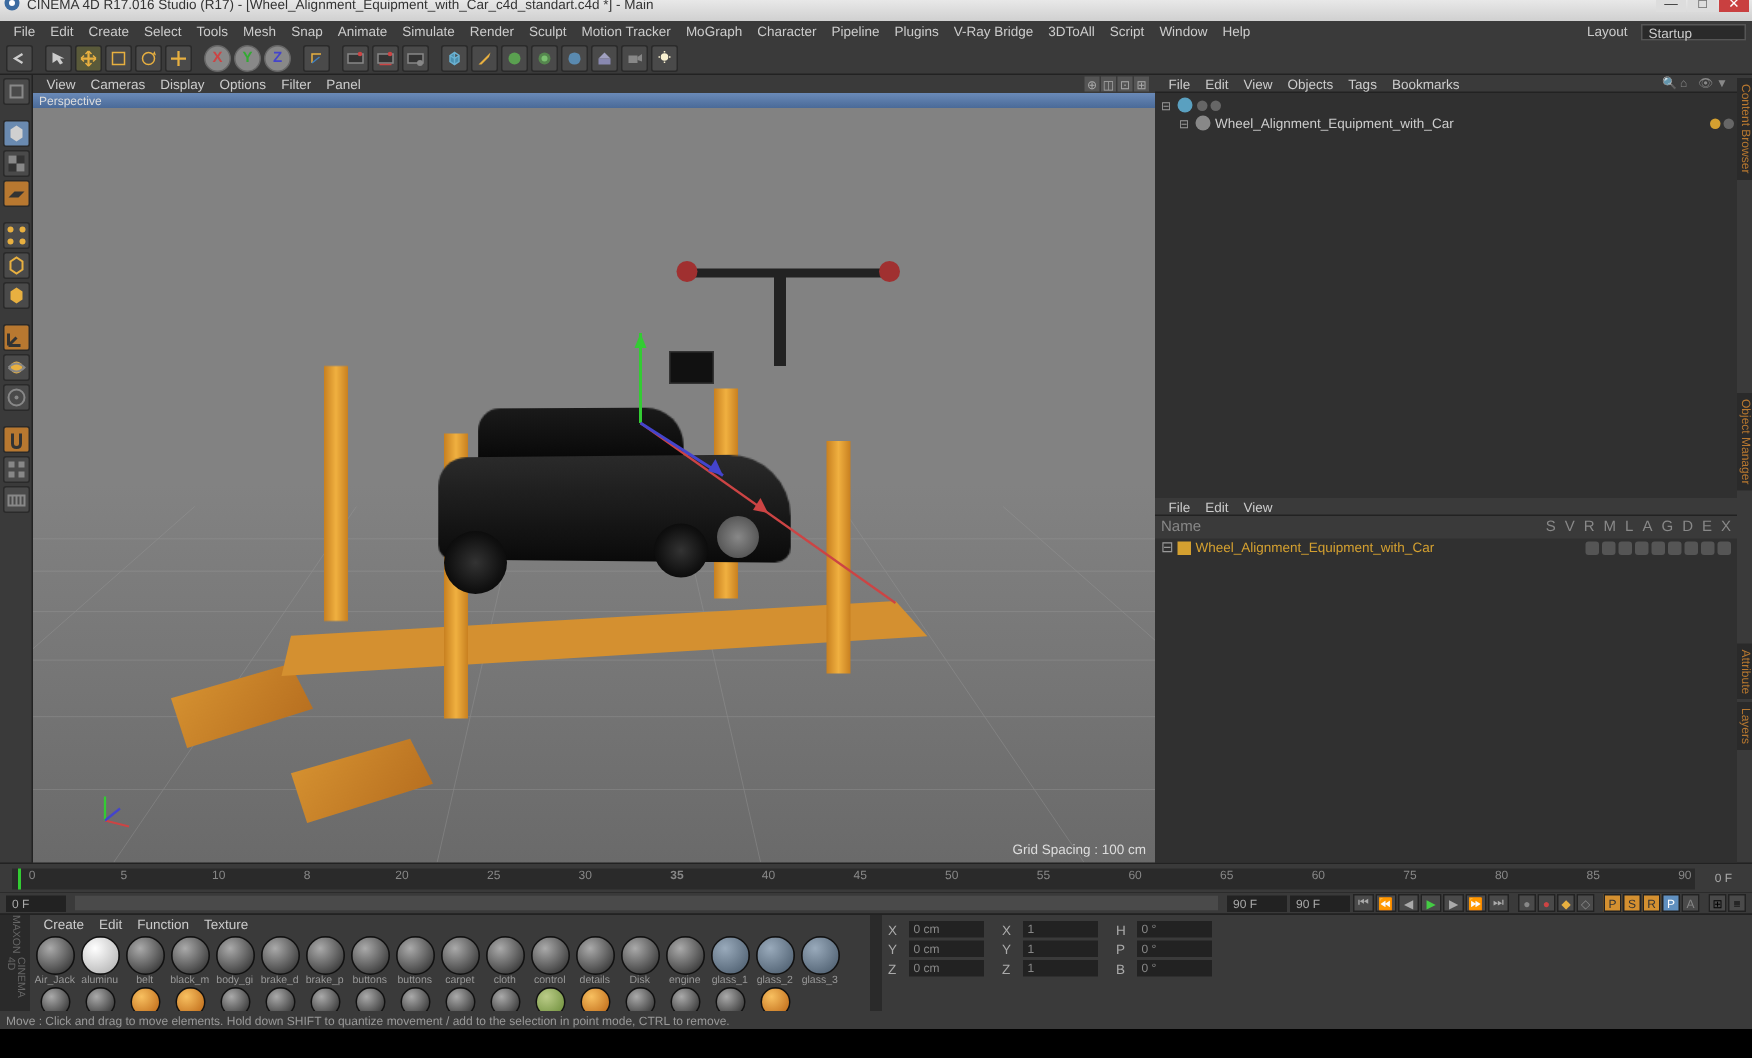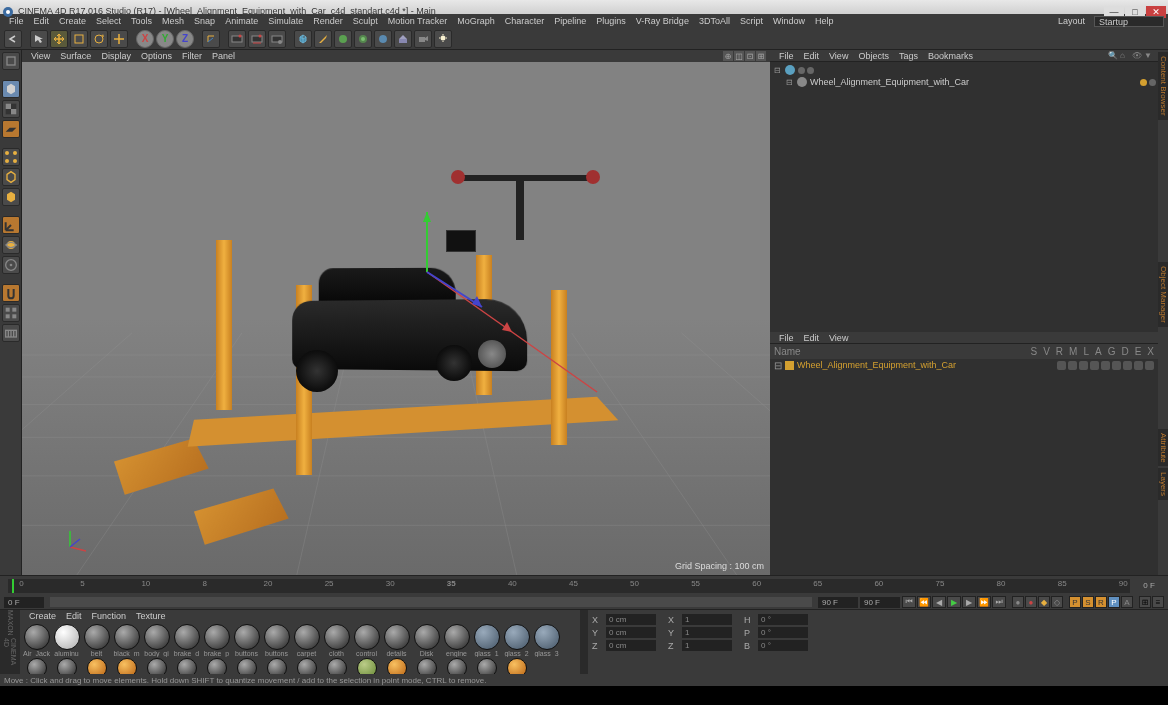--- a/index.html
+++ b/index.html
@@ -1,17 +1,17 @@
 <!DOCTYPE html>
 <html><head>
 <meta charset="utf-8">
 <style>
 *{margin:0;padding:0;box-sizing:border-box;font-family:Arial,sans-serif;font-size:10px;user-select:none}
 body{background:#000;width:1168px;height:705px;overflow:hidden}
-.titlebar{height:14px;background:linear-gradient(#e8e8e8,#d0d0d0);display:flex;align-items:flex-start;padding:6px 2px}
+.titlebar{height:14px;background:linear-gradient(#e8e8e8,#d0d0d0);display:flex;align-items:flex-end;padding:6px 2px}
 .titlebar .icon{width:12px;height:12px;margin-right:4px;display:flex;align-items:center;justify-content:center}
 .titlebar .title{flex:1;color:#333;font-size:9px}
 .titlebar .winbtns{display:flex;gap:1px}
 .titlebar .winbtns div{width:20px;height:12px;display:flex;align-items:center;justify-content:center;font-size:9px}
 .titlebar .min,.titlebar .max{background:#ddd;color:#333}
 .titlebar .close{background:#c94040;color:#fff}
 .menubar{height:14px;background:#3a3a3a;display:flex;align-items:center;padding:0 4px;gap:2px}
 .menubar .mitem{color:#ccc;padding:0 5px;font-size:9px;cursor:pointer}
 .menubar .right{margin-left:auto;display:flex;align-items:center;gap:4px}
 .menubar .dropdown{background:#2a2a2a;border:1px solid #555;color:#ccc;padding:0 4px;font-size:9px;width:70px;height:11px}
@@ -349,33 +349,34 @@
           <rect x="2" y="4" width="8" height="5" stroke="#888" fill="none"></rect>
           <path d="M4 4 L4 9 M6 4 L6 9 M8 4 L8 9" stroke="#888"></path>
         </svg>
       </div>
   </div>
 
   <div class="viewport-area">
     <div class="vp-menu">
       <div id="vp-menu-items" style="display:flex">
           <div class="mitem">View</div>
-          <div class="mitem">Surface</div>
+          <div class="mitem">Cameras</div>
           <div class="mitem">Display</div>
           <div class="mitem">Options</div>
           <div class="mitem">Filter</div>
           <div class="mitem">Panel</div>
         </div>
       <div class="vpbtns">
         <div>⊕</div>
         <div>◫</div>
         <div>⊡</div>
         <div>⊞</div>
       </div>
     </div>
+    <div class="vp-label">Perspective</div>
     <div class="viewport">
 
       <svg class="grid-floor" viewBox="0 0 750 280" preserveAspectRatio="none">
         <g stroke="#999" stroke-width="0.5" opacity="0.5">
           <line x1="0" y1="80" x2="750" y2="80"></line>
             <line x1="0" y1="100" x2="750" y2="100"></line>
           <line x1="0" y1="125" x2="750" y2="125"></line>
             <line x1="0" y1="155" x2="750" y2="155"></line>
           <line x1="0" y1="190" x2="750" y2="190"></line>
             <line x1="0" y1="235" x2="750" y2="235"></line>

